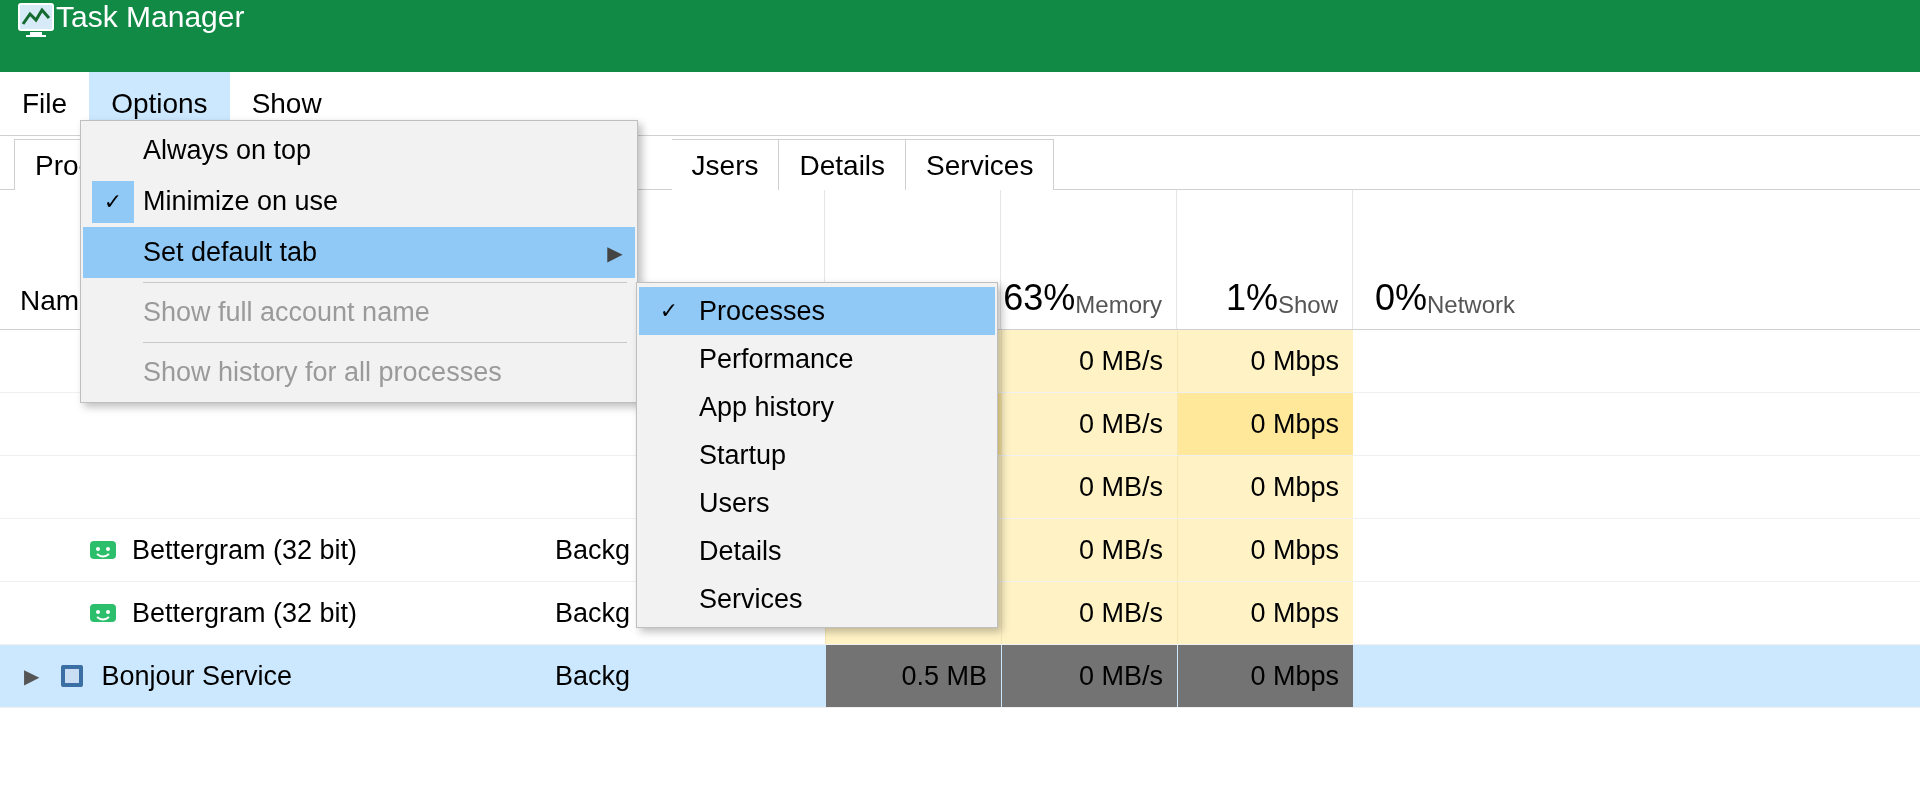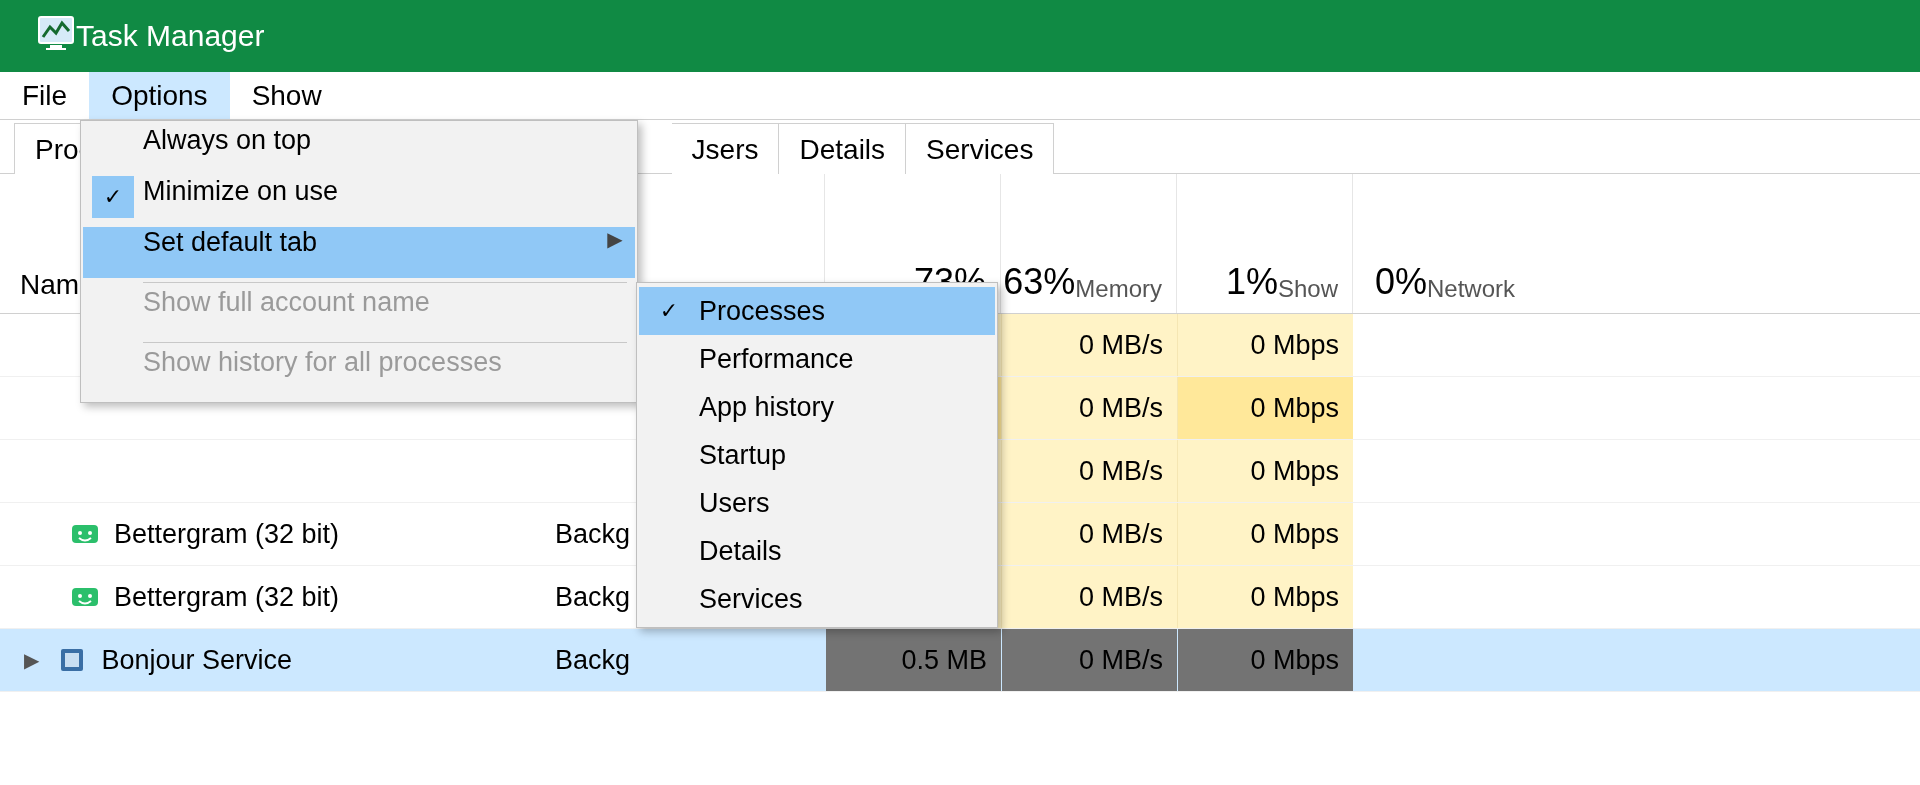--- a/index.html
+++ b/index.html
@@ -13,29 +13,28 @@
     position: relative;
     color: #000;
     -webkit-font-smoothing: antialiased;
   }
 
   
   .titlebar {
     background: #108a44;
     height: 72px;
     display: flex;
-    align-items: center;
-    padding-left: 36px;
+    padding-left: 16px;
     color: #fff;
   }
   .titlebar .title { font-size: 30px; font-weight: 400; }
 
   
   .menubar {
-    height: 48px;
+    height: 64px;
     display: flex;
     align-items: stretch;
     border-bottom: 1px solid #d0d0d0;
   }
   .menubar .menuitem {
     padding: 0 22px;
     display: flex;
     align-items: center;
     font-size: 28px;
   }
@@ -91,21 +90,21 @@
     display: flex;
     height: 63px;
     align-items: stretch;
     border-bottom: 1px solid #f0f0f0;
   }
   .row.selected { background: #cce8ff; }
   .cell-name {
     width: 555px;
     display: flex;
     align-items: center;
-    padding-left: 70px;
+    padding-left: 88px;
     font-size: 27px;
     overflow: hidden;
     white-space: nowrap;
   }
   .cell-name .proc-icon {
     width: 30px; height: 30px; margin-right: 14px;
     flex-shrink: 0;
   }
   .cell-status {
     width: 270px;
@@ -135,21 +134,21 @@
     top: 120px;
     width: 558px;
     background: #f2f2f2;
     border: 1px solid #bfbfbf;
     box-shadow: 4px 4px 8px rgba(0,0,0,.25);
     padding: 4px 2px;
     z-index: 20;
   }
   .dd-item {
     display: flex;
-    align-items: flex-start;
+    align-items: center;
     height: 51px;
     font-size: 27px;
     position: relative;
   }
   .dd-item .chk {
     width: 60px;
     display: flex; justify-content: center;
     font-size: 22px;
   }
   .dd-item .chk.box {

